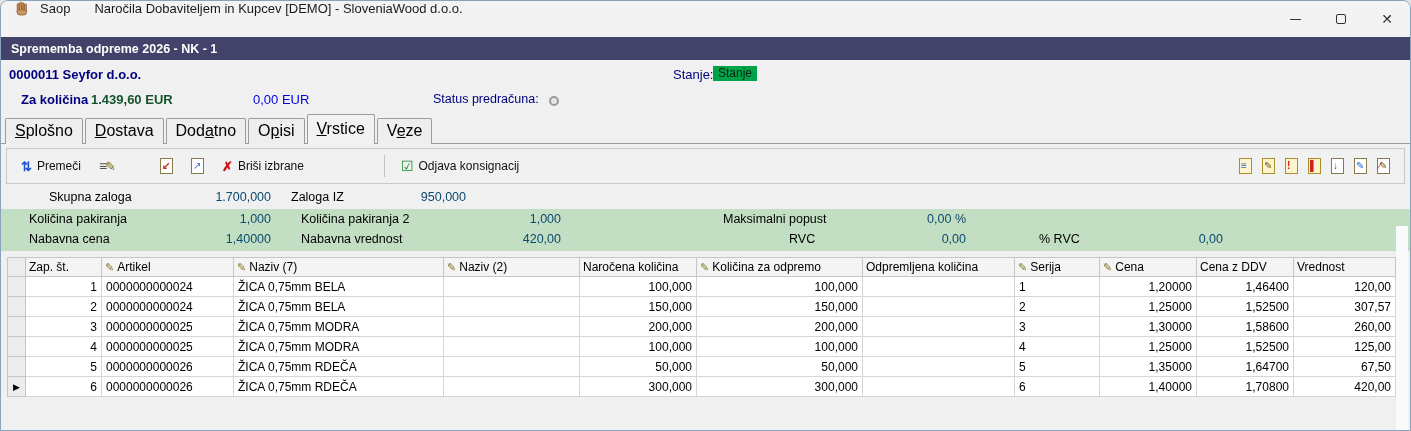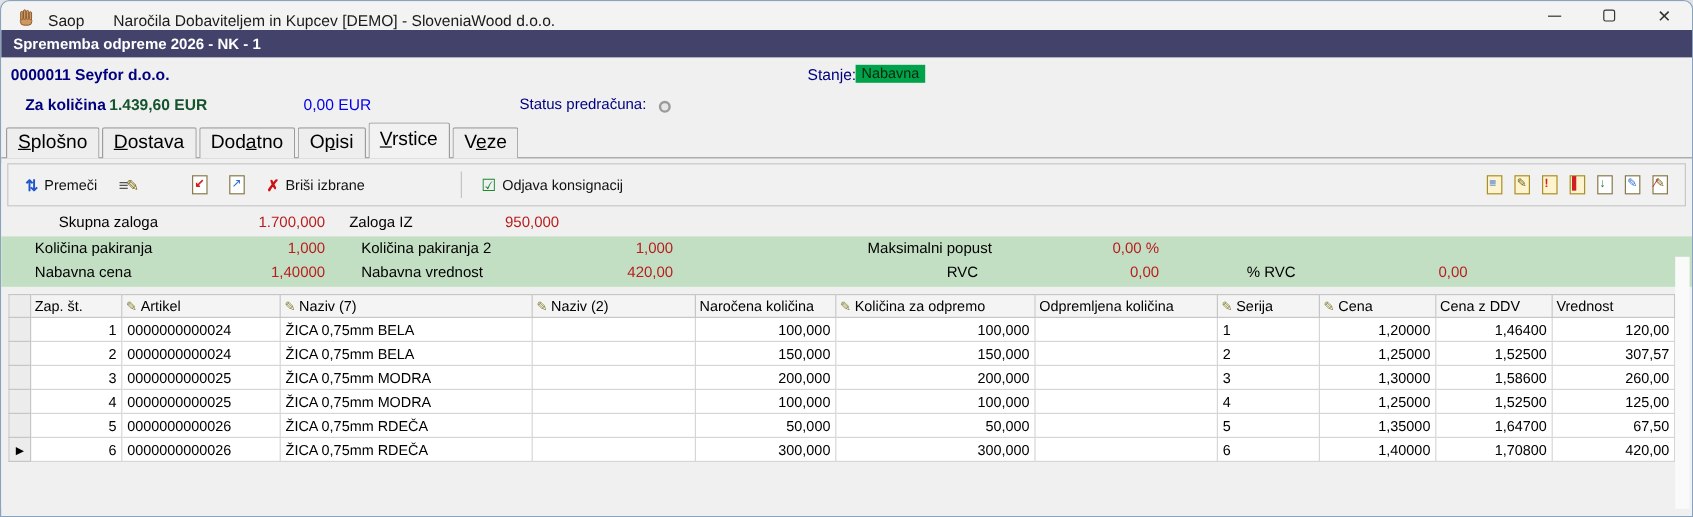--- a/index.html
+++ b/index.html
@@ -1,21 +1,21 @@
 <!DOCTYPE html>
 <html><head>
 <meta charset="utf-8">
 <style>
   * { box-sizing: border-box; }
   body { margin:0; background:#dfe3e8; font-family:"Liberation Sans", sans-serif; }
   .window{ width:1411px; height:431px; background:#f0f0f0; border:1px solid #89a3bd;
            border-radius:8px 8px 0 0; overflow:hidden; position:relative; }
 
   
-  .titlebar{ height:24px; background:#f3f3f3; display:flex; align-items:flex-end; padding-left:12px;
+  .titlebar{ height:36px; background:#f3f3f3; display:flex; align-items:flex-start; padding-left:12px;
              font-size:13px; color:#1a1a1a; }
   .appicon{ margin-right:9px; display:flex; align-items:center; }
   .app-name{ margin-right:24px; }
   .wincontrols{ margin-left:auto; display:flex; height:100%; }
   .winbtn{ width:46px; height:100%; display:flex; align-items:center; justify-content:center; color:#333; font-size:14px; }
   .minline{ width:11px; height:1px; background:#333; display:block; }
   .maxbox{ width:10px; height:10px; border:1px solid #333; border-radius:2px; display:block; }
 
   
   .navybar{ height:23px; background:#42426a; color:#fff; font-weight:bold; font-size:12.5px;
@@ -61,21 +61,21 @@
   .doc{ width:13px; height:16px; background:#fff; border:1px solid #86794a; position:relative; display:inline-block; }
   .doc-y{ background:#fdf3cf; border-color:#a98f28; }
   .doc .ov{ position:absolute; font-size:10px; left:1px; top:2px; line-height:1; }
   .ov-b{ color:#2a6ad0; } .ov-p{ color:#6b5b10; } .ov-r{ color:#d02020; font-weight:bold; }
   .ov-g{ color:#1a7a3a; font-weight:bold; } .ov-slash{ color:#d02020; left:5px; top:1px; font-size:13px; }
 
   
   .sumrow{ position:relative; height:21px; font-size:12.5px; }
   .skupna{ margin-top:3px; }
   .lab{ color:#000; }
-  .val{ color:#b91c1c; text-align:right; }
+  .val{ color:#0c4a6e; text-align:right; }
   .greenblock{ background:#c3dfc3; margin:1px 0 0 0; padding:1px 0; }
   .greenblock .sumrow{ height:20px; }
 
   
   .gridwrap{ margin:6px 0 0 6px; }
   table.grid{ border-collapse:collapse; table-layout:fixed; font-size:12px; background:#fff; }
   .grid th{ font-weight:normal; text-align:left; background:#f4f4f4; border:1px solid #c6c6c6;
             padding:1px 3px; height:19px; overflow:hidden; white-space:nowrap; }
   .grid td{ border:1px solid #d6d6d6; padding:1px 4px; height:20px; overflow:hidden;
             white-space:nowrap; background:#fff; }
@@ -116,21 +116,21 @@
     </div>
   </div>
 
   <div class="navybar">
     <span>Sprememba odpreme 2026 - NK - 1</span>
   </div>
 
   <div class="infoarea">
     <span class="pos partner">0000011 Seyfor d.o.o.</span>
     <span class="pos stanje-label">Stanje:</span>
-    <span class="pos badge">Nabavna</span>
+    <span class="pos badge">Stanje</span>
     <span class="pos zaplacilo-label">Za količina</span>
     <span class="pos amount1">1.439,60 EUR</span>
     <span class="pos amount2">0,00 EUR</span>
     <span class="pos statuspred-label">Status predračuna:</span>
     <span class="pos led"></span>
   </div>
 
   <div class="tabstrip">
       <div class="tab"><u>S</u>plošno</div>
       <div class="tab"><u>D</u>ostava</div>

